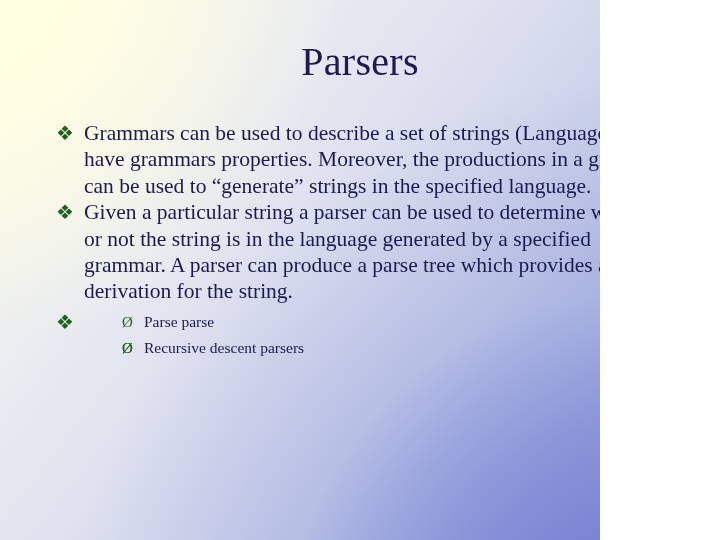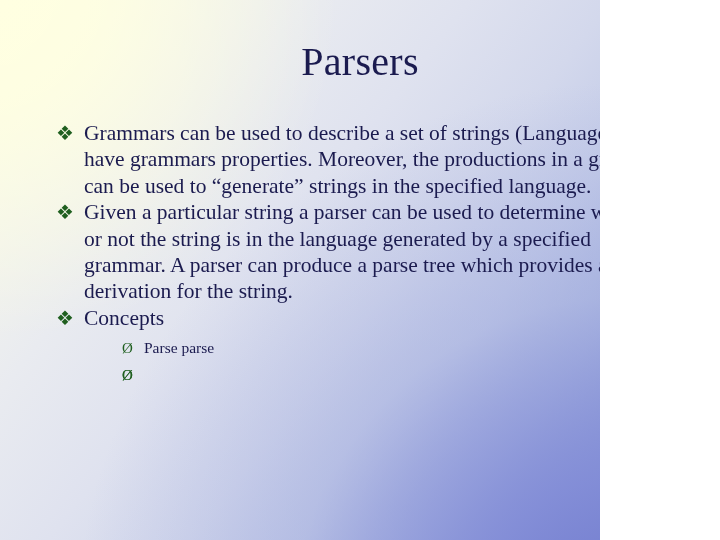--- a/index.html
+++ b/index.html
@@ -106,30 +106,30 @@
       <li>
         <span class="bullet">❖</span>
         <span class="txt">Grammars can be used to describe a set of strings (Language) that have grammars properties.  Moreover, the productions in a grammar can be used to “generate” strings in the specified language.</span>
       </li>
       <li>
         <span class="bullet">❖</span>
         <span class="txt">Given a particular string a parser can be used to determine whether or not the string is in the language generated by a specified grammar.  A parser can produce a parse tree which provides a derivation for the string.</span>
       </li>
       <li>
         <span class="bullet">❖</span>
-        <span class="txt">Concepts</span>
         <ul class="level2">
           <li>
             <span class="bullet">Ø</span>
             <span class="txt">Parse parse</span>
           </li>
           <li>
             <span class="bullet">Ø</span>
           </li>
           <li>
             <span class="bullet">Ø</span>
+            <span class="txt">Recursive descent parsers</span>
           </li>
         </ul>
       </li>
     </ul>
   </div>
 
 </div>
 
 </body></html>

